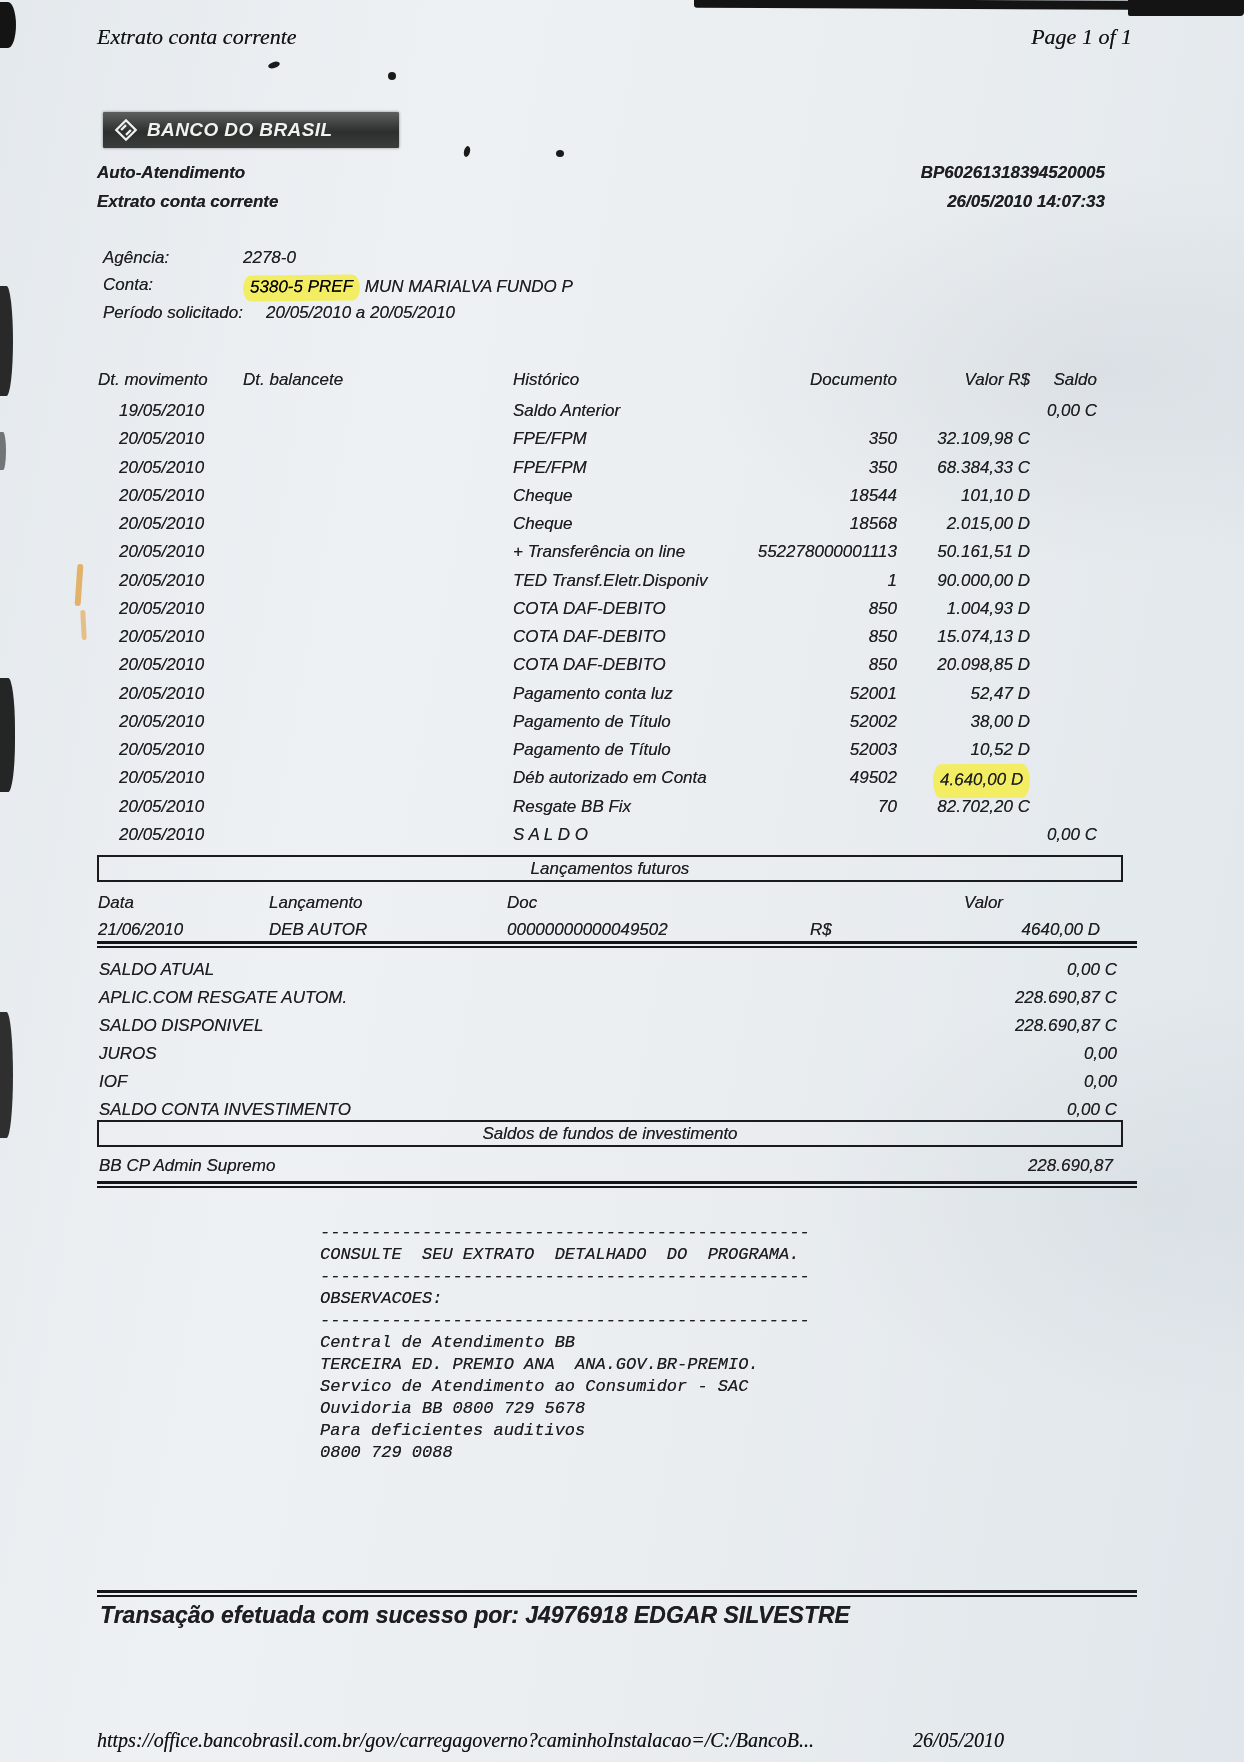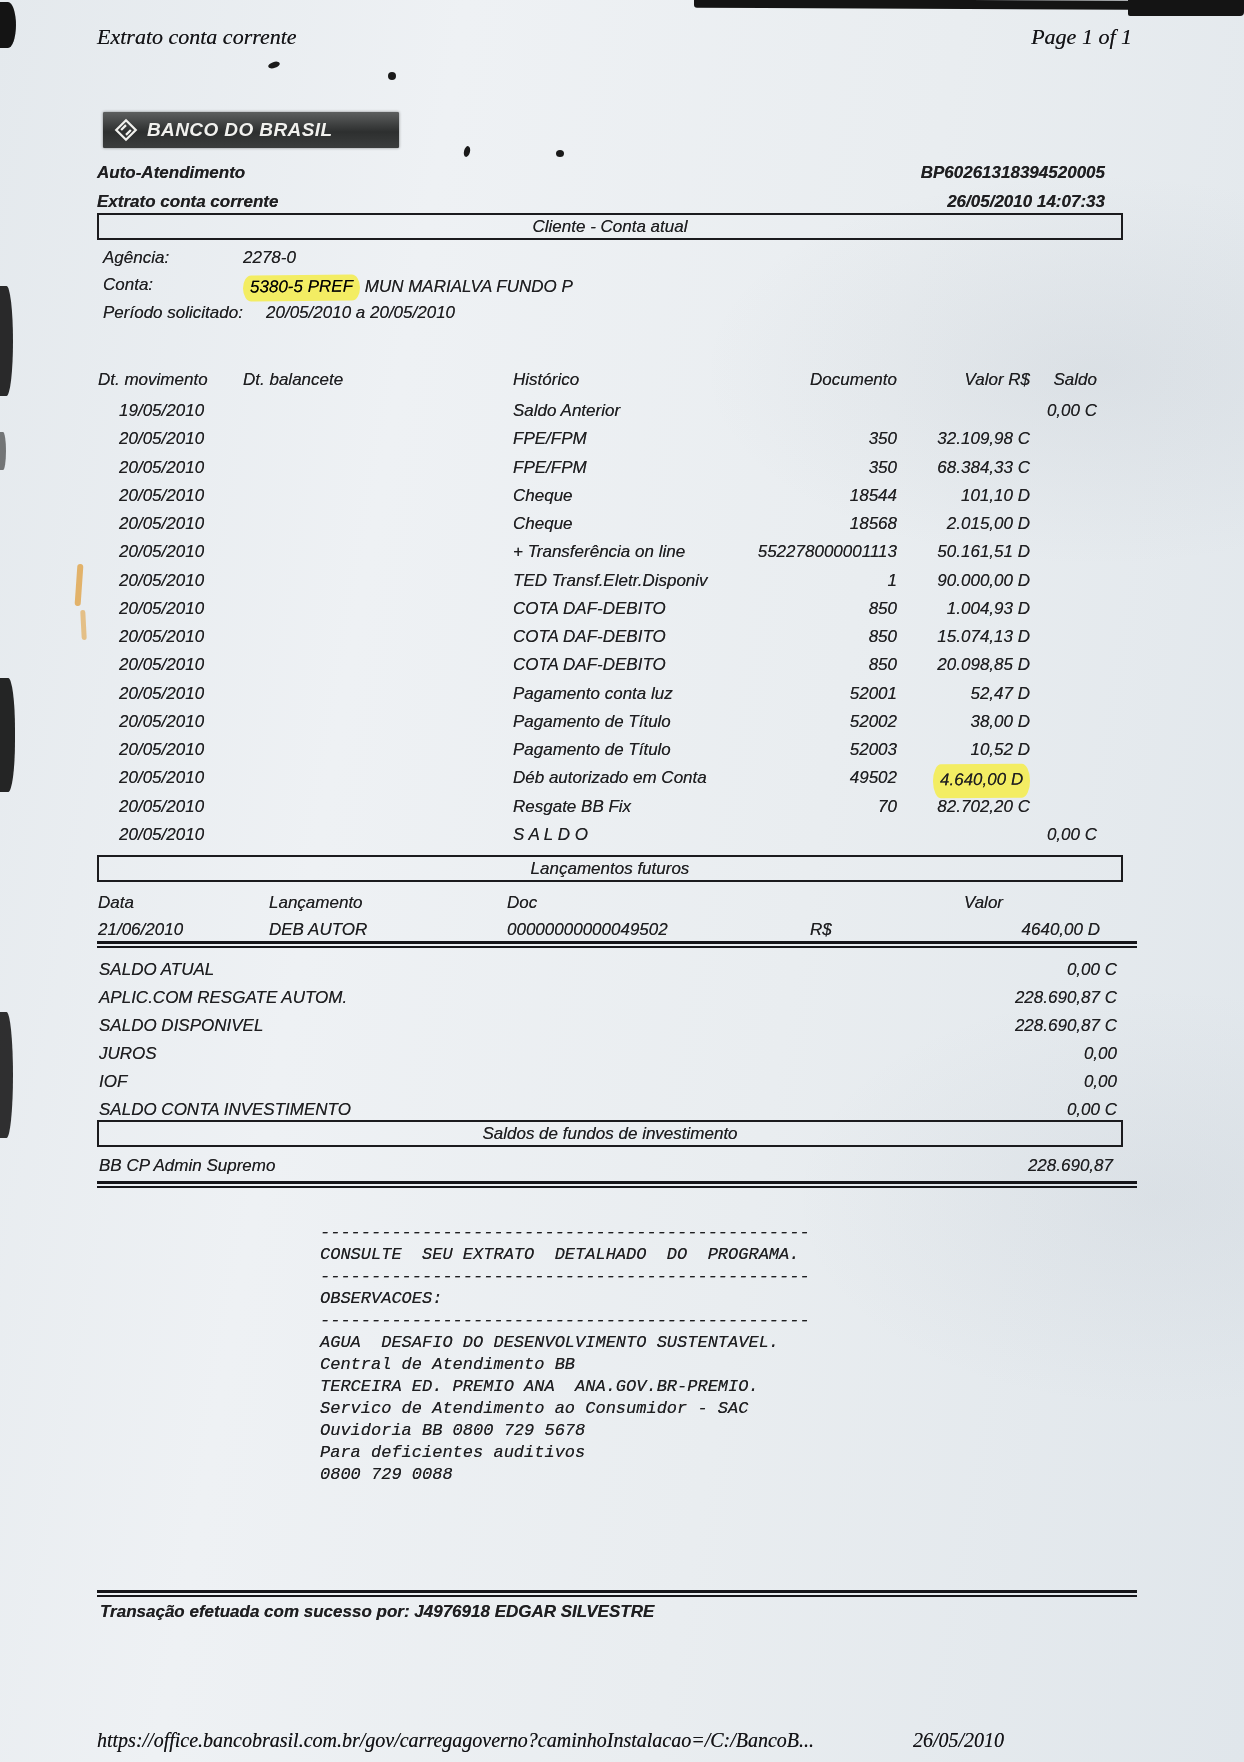--- a/index.html
+++ b/index.html
@@ -81,21 +81,21 @@
   .fund-row { position:absolute; left:97px; width:1020px; top:1156px; height:24px; font-size:17px; }
   .fund-row .lab { position:absolute; left:2px; }
   .fund-row .val { position:absolute; right:4px; }
 
   .rule-d { position:absolute; left:97px; width:1040px; height:7px;
     border-top:3px solid #16161a; border-bottom:2px solid #16161a; }
 
   .notices { position:absolute; left:320px; top:1222px; font-size:17px; line-height:22px; }
   .notices div { white-space:pre; }
 
-  .trans-line { position:absolute; left:100px; top:1602px; font-size:17px; font-weight:700; }
+  .trans-line { position:absolute; left:100px; top:1602px; font-size:23px; font-weight:700; }
 
   .print-footer { position:absolute; left:97px; right:240px; top:1729px;
     display:flex; justify-content:space-between; font-size:20px; color:#131316; white-space:nowrap; }
 </style>
 </head>
 <body>
 
 <div class="page">
 
   <div class="art art-bar-top"></div>
@@ -129,23 +129,20 @@
 
   <div class="doc-row" style="top:163px">
     <span>Auto-Atendimento</span>
     <span>BP60261318394520005</span>
   </div>
   <div class="doc-row" style="top:192px">
     <span>Extrato conta corrente</span>
     <span>26/05/2010 14:07:33</span>
   </div>
 
-  <div class="section-box" style="top:213px">
-    <span>Cliente - Conta atual</span>
-  </div>
   <div class="kv" style="top:248px">
     <span class="lab">Agência:</span>
     <span class="val">2278-0</span>
   </div>
   <div class="kv" style="top:275px">
     <span class="lab">Conta:</span>
     <span class="val"><mark class="hl">5380-5 PREF</mark><span> MUN MARIALVA FUNDO P</span></span>
   </div>
   <div class="kv" style="top:303px">
     <span class="lab">Período solicitado:</span>
@@ -375,21 +372,20 @@
 
 
       <div>CONSULTE  SEU EXTRATO  DETALHADO  DO  PROGRAMA.</div>
 
       <div>------------------------------------------------</div>
 
       <div>OBSERVACOES:</div>
 
       <div>------------------------------------------------</div>
 
-      <div>AGUA  DESAFIO DO DESENVOLVIMENTO SUSTENTAVEL.</div>
 
       <div>Central de Atendimento BB</div>
 
       <div>TERCEIRA ED. PREMIO ANA  ANA.GOV.BR-PREMIO.</div>
 
 
       <div>Servico de Atendimento ao Consumidor - SAC</div>
 
 
       <div>Ouvidoria BB 0800 729 5678</div>

